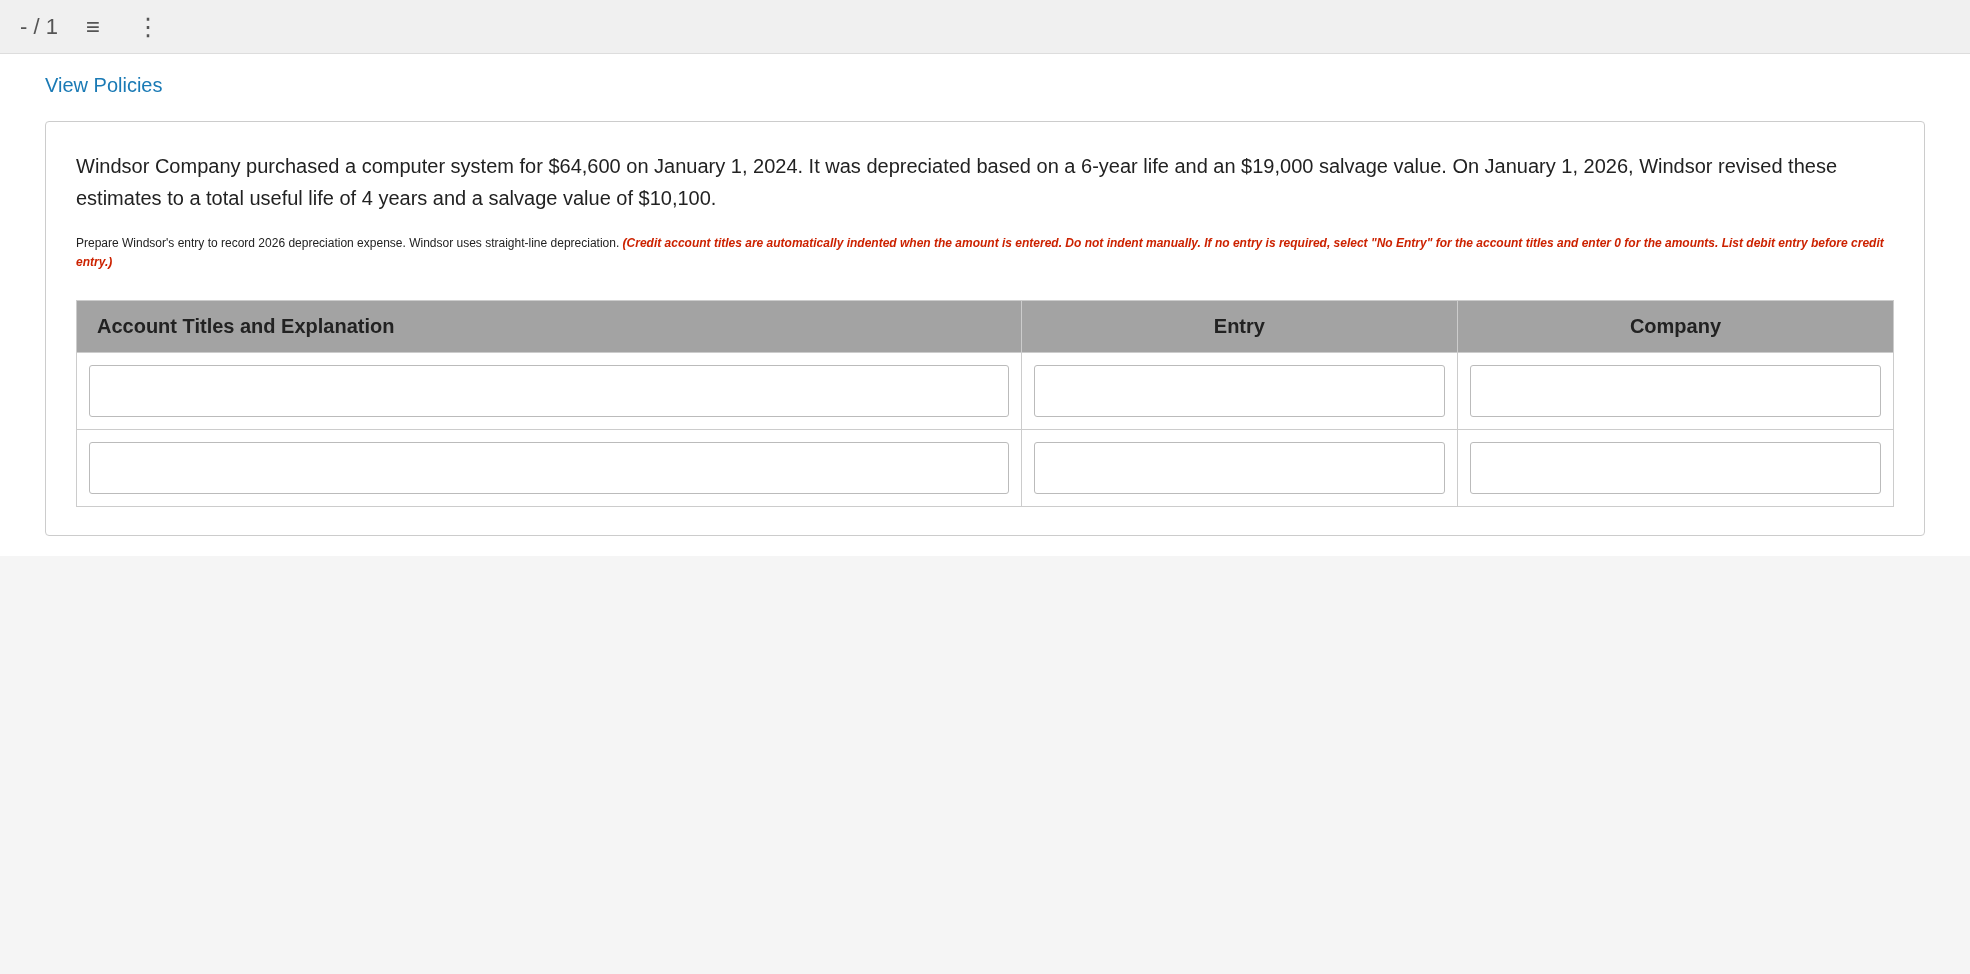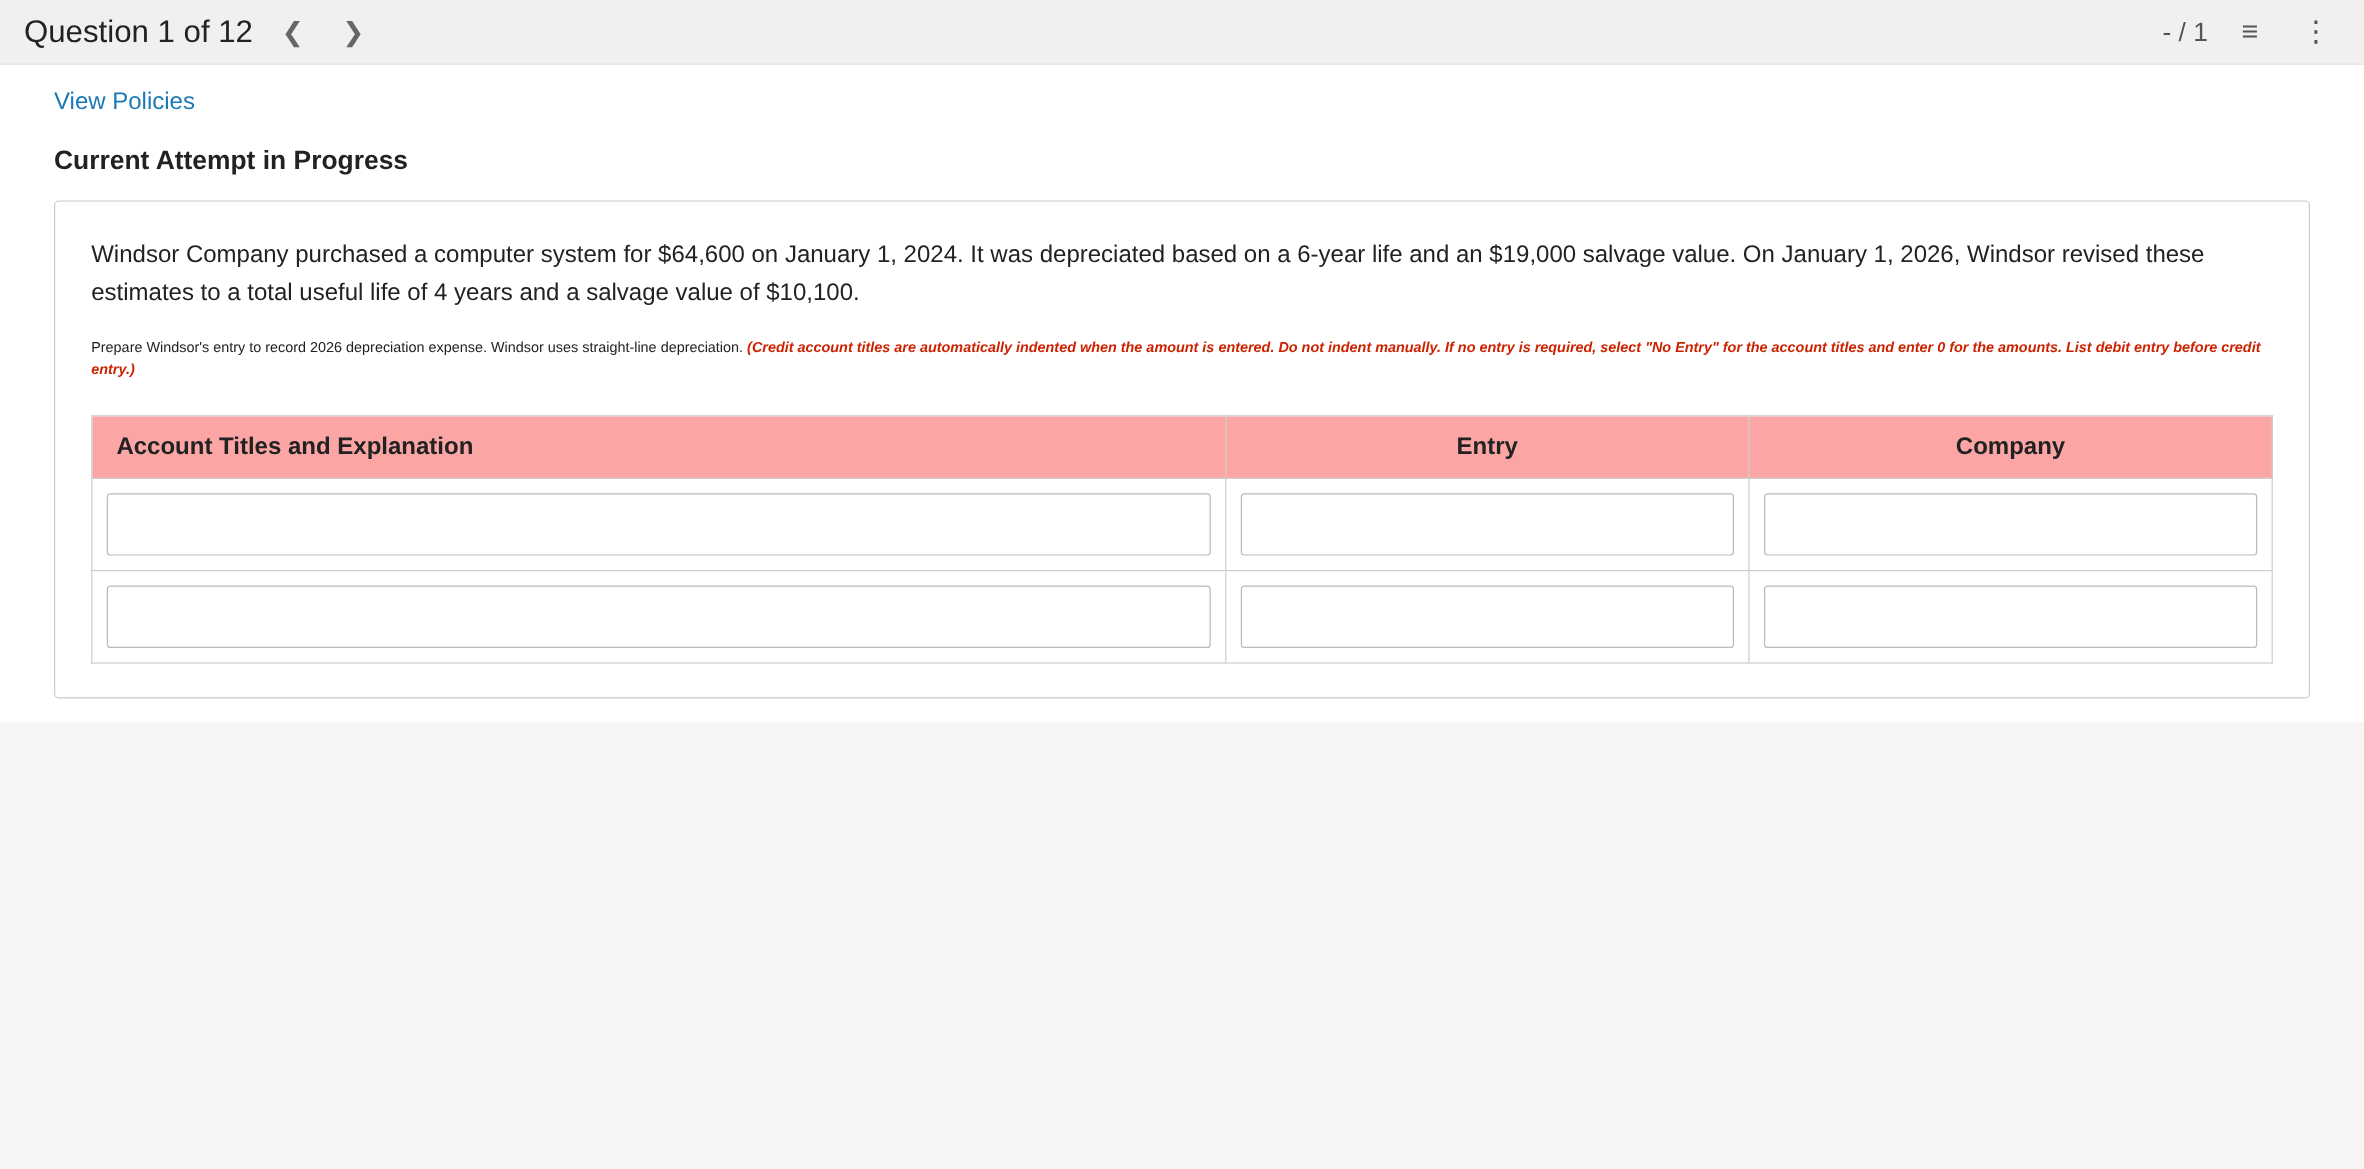--- a/index.html
+++ b/index.html
@@ -117,21 +117,21 @@
       font-weight: bold;
     }
 
     .journal-table {
       width: 100%;
       border-collapse: collapse;
       border: 1px solid #ccc;
     }
 
     .journal-table thead tr {
-      background-color: #fca5a5;
+      background-color: #a3a3a3;
     }
 
     .journal-table th {
       padding: 14px 20px;
       font-size: 20px;
       font-weight: bold;
       text-align: left;
       border: 1px solid #ccc;
     }
 
@@ -169,36 +169,30 @@
     }
 
     .data-row td {
       padding: 12px 12px;
     }
   </style>
 </head>
 <body>
 
 <div class="top-bar">
-  <div class="top-bar-left">
-    <span class="question-title">Question 1 of 12</span>
-    <button class="nav-btn">❮</button>
-    <button class="nav-btn">❯</button>
-  </div>
   <div class="top-bar-right">
     <span class="score-display">- / 1</span>
     <button class="icon-btn">≡</button>
     <button class="icon-btn">⋮</button>
   </div>
 </div>
 
 <div class="content-area">
   <a class="view-policies-link" href="#">View Policies</a>
 
-  <div class="attempt-heading">Current Attempt in Progress</div>
 
   <div class="question-box">
     <p class="question-text">Windsor Company purchased a computer system for $64,600 on January 1, 2024. It was depreciated based on a 6-year life and an $19,000 salvage value. On January 1, 2026, Windsor revised these estimates to a total useful life of 4 years and a salvage value of $10,100.</p>
 
     <p class="instruction-text">
       <span class="black-part">Prepare Windsor's entry to record 2026 depreciation expense. Windsor uses straight-line depreciation. </span><span class="red-part">(Credit account titles are automatically indented when the amount is entered. Do not indent manually. If no entry is required, select "No Entry" for the account titles and enter 0 for the amounts. List debit entry before credit entry.)</span>
     </p>
 
     <table class="journal-table">
       <thead>

